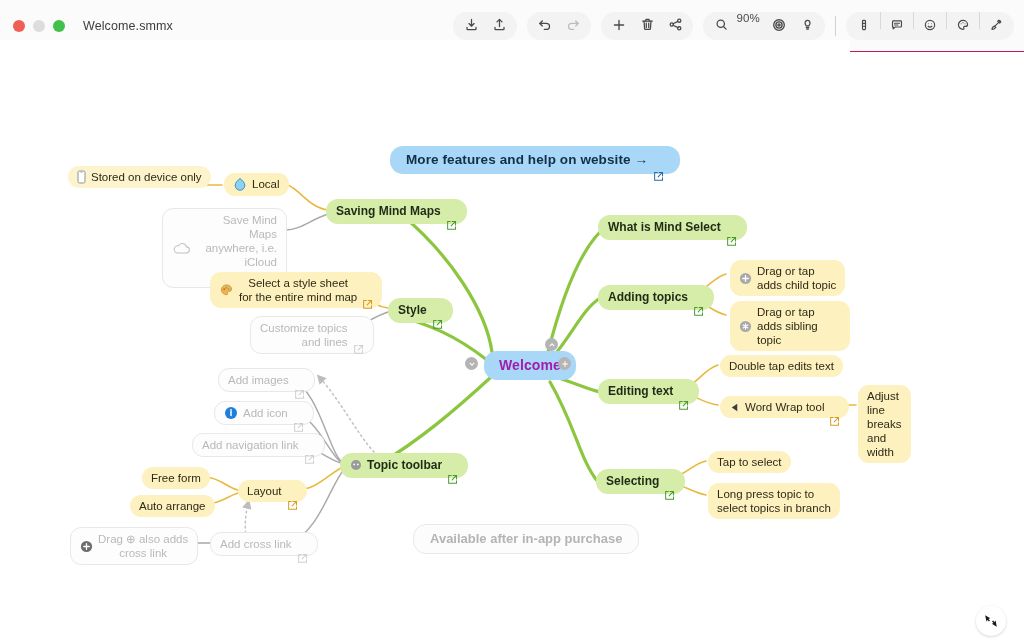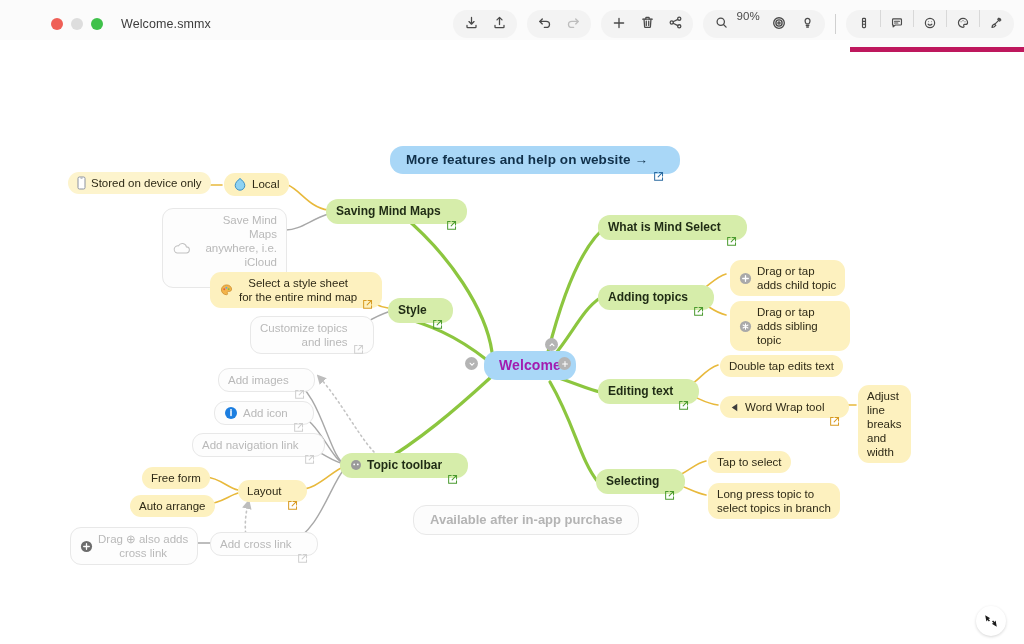--- a/index.html
+++ b/index.html
@@ -7,22 +7,22 @@
   body {
     font-family: "Liberation Sans", sans-serif;
     background:#ffffff;
     -webkit-font-smoothing: antialiased;
   }
   #app { position:relative; width:1024px; height:644px; background:#fff; }
 
   
   .titlebar {
     position:absolute; top:0; left:0; width:1024px; height:52px;
-    background:#fbfbfb; border-bottom:5px solid #be185d;
-    display:flex; align-items:center;padding-left:38px;
+    background:#fbfbfb; border-bottom:1px solid #be185d;
+    display:flex; align-items:center;
   }
   .lights { display:flex; gap:8px; padding-left:13px; }
   .light { width:12px; height:12px; border-radius:50%; }
   .light.red{background:#ef5f56;} .light.amber{background:#dddddd;} .light.green{background:#3fc14a;}
   .doc-title {
     margin-left:18px; font-size:12.5px; color:#3d3d3d; letter-spacing:.1px;
   }
   .tb-right { margin-left:auto; display:flex; align-items:center; padding-right:10px; gap:10px; }
   .tb-group {
     display:flex; align-items:flex-start; background:#f3f3f3; border-radius:15px;
@@ -376,21 +376,21 @@
 
     <div class="node n-yellow" style="left:224px; top:133px;">
       <span class="mini">
         <svg width="14" height="15" viewBox="0 0 14 15">
           <path d="M7 1.5C4.5 3.6 2.2 5.7 2.2 8.4a4.8 4.8 0 0 0 9.6 0C11.8 5.7 9.5 3.6 7 1.5z" fill="#8ed2f2" stroke="#3a8fc4" stroke-width="1"></path>
         </svg>
       </span>
       <span class="lbl">Local</span>
     </div>
 
-    <div class="node n-yellow-soft" style="left:68px; top:132px;justify-content:flex-end;">
+    <div class="node n-yellow-soft" style="left:68px; top:126px;justify-content:flex-end;">
       <span class="mini">
         <svg width="9" height="14" viewBox="0 0 9 14">
             <rect x="1" y="1" width="7" height="12" rx="1.4" fill="#fff" stroke="#8c93a0" stroke-width="1"></rect>
             <path d="M3.5 2.3h2" stroke="#8c93a0" stroke-width=".7"></path>
           </svg>
       </span>
       <span class="lbl">Stored on device only</span>
     </div>
 
     <div class="node n-ghost rgt" style="left:162px; top:168px; width:125px; justify-content:flex-end;">
@@ -654,21 +654,21 @@
 
     <div class="node n-yellow" style="left:708px; top:411px;">
       <span class="lbl">Tap to select</span>
     </div>
 
     <div class="node n-yellow" style="left:708px; top:443px;">
       <span class="lbl">Long press topic to
 select topics in branch</span>
     </div>
 
-    <div class="node n-purchase" style="left:413px; top:465px;">
+    <div class="node n-purchase" style="left:413px; top:484px;">
       <span class="lbl">Available after in-app purchase</span>
     </div>
 
     <div class="cursor-badge" style="left:976px; top:566px;">
       <svg width="18" height="18" viewBox="0 0 18 18">
         <g fill="#1a1a1a">
           <path d="M3.2 3.2 L8.2 6.2 L6.4 6.9 L8.0 8.6 L6.9 9.6 L5.4 7.9 L4.4 9.6 z"></path>
           <path d="M14.8 14.8 L9.8 11.8 L11.6 11.1 L10.0 9.4 L11.1 8.4 L12.6 10.1 L13.6 8.4 z"></path>
         </g>
       </svg>

